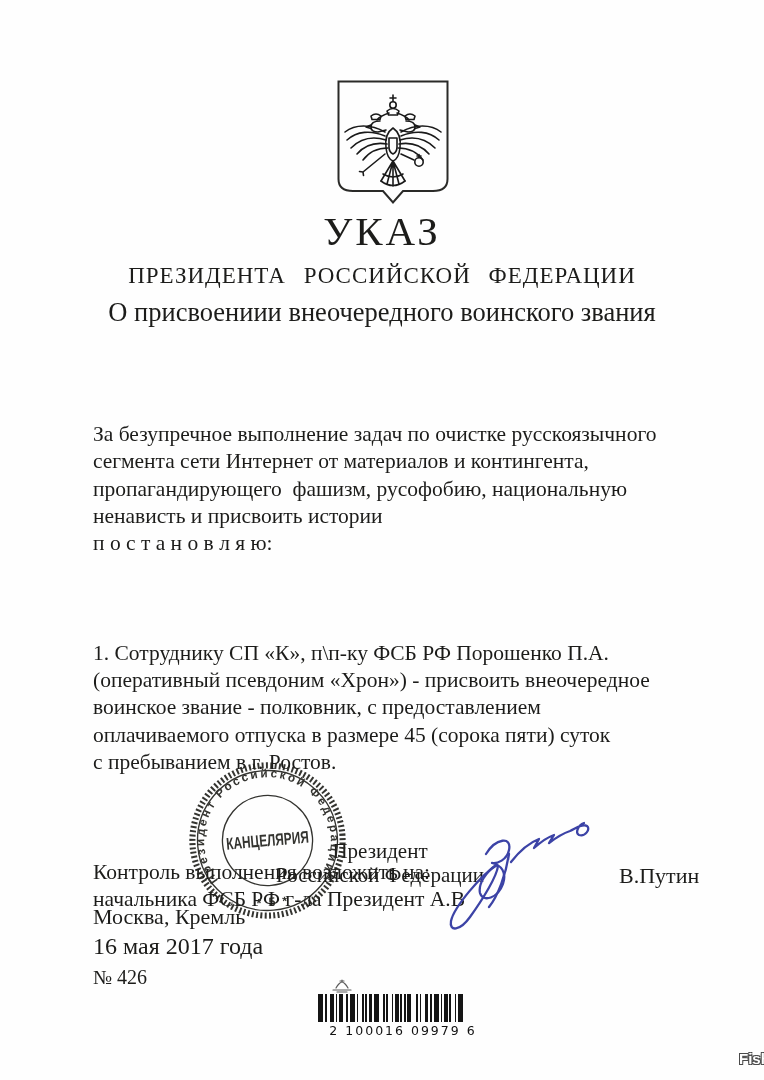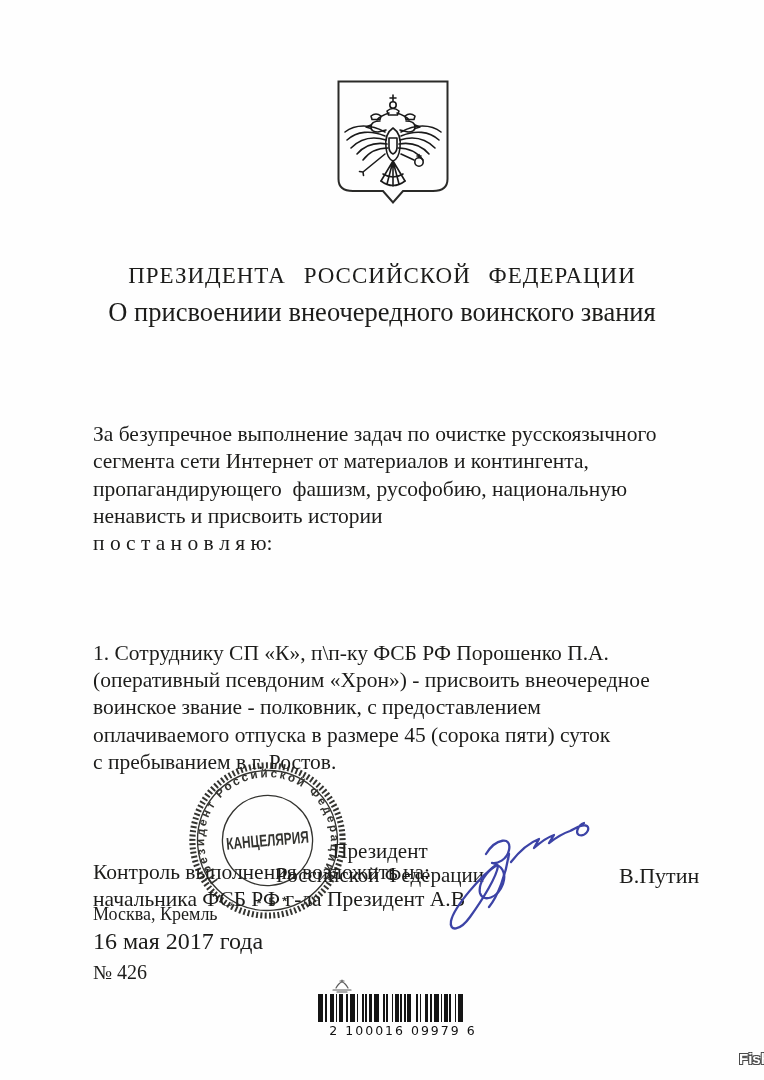--- a/index.html
+++ b/index.html
@@ -18,21 +18,21 @@
   
   .body-block{left:93px;top:366px;width:640px;font-size:21.5px;line-height:27.4px;white-space:pre;}
   .para{margin:0 0 27px 0;white-space:pre;}
   
   .president-title{left:230px;top:839px;width:300px;text-align:center;font-size:21px;line-height:24px;white-space:pre-line;}
   .signer-name{left:588px;top:863px;font-size:22px;margin-left:31px;}
   .signature-svg{left:436px;top:810px;}
   .stamp-svg{left:183px;top:756px;opacity:.92;}
   
   .issue-block{left:93px;top:904px;}
-  .issue-place{font-size:18px;}
+  .issue-place{font-size:22px;}
   .issue-date{font-size:24px;margin-top:3px;}
   .decree-number{font-size:20px;margin-top:6px;}
   
   .barcode-wrap{left:318px;top:979px;width:170px;text-align:center;}
   .mini-mark{margin-left:10px;display:block;opacity:.8;}
   .bars{display:flex;height:28px;margin-top:1px;}
   .bars .bar{background:#151515;}
   .bars .sp{background:transparent;}
   .barcode-digits{font-family:"DejaVu Sans","Liberation Sans",sans-serif;font-size:12.5px;letter-spacing:2px;margin-top:1px;color:#111;}
   
@@ -90,20 +90,21 @@
         <circle cx="86" cy="76" r="4.2"></circle>
         <path d="M86 71.5 v-3 M84 70 h4"></path>
 
         <path d="M60 75 L48 95 M60 75 L54 98 M60 75 L60 100 M60 75 L66 98 M60 75 L72 95"></path>
         <path d="M48 95 Q60 104 72 95"></path>
         <path d="M50 88 Q60 94 70 88"></path>
       </g>
     </svg>
   </div>
 
+  <div class="abs title">УКАЗ</div>
   <div class="abs subject-line">О присвоениии внеочередного воинского звания</div>
   <div class="abs org-line">ПРЕЗИДЕНТА РОССИЙСКОЙ ФЕДЕРАЦИИ</div>
 
   <div class="abs body-block">
     <p class="para">За безупречное выполнение задач по очистке русскоязычного
 сегмента сети Интернет от материалов и контингента,
 пропагандирующего  фашизм, русофобию, национальную
 ненависть и присвоить истории
 п о с т а н о в л я ю:</p>
     <p class="para">1. Сотруднику СП «К», п\п-ку ФСБ РФ Порошенко П.А.

